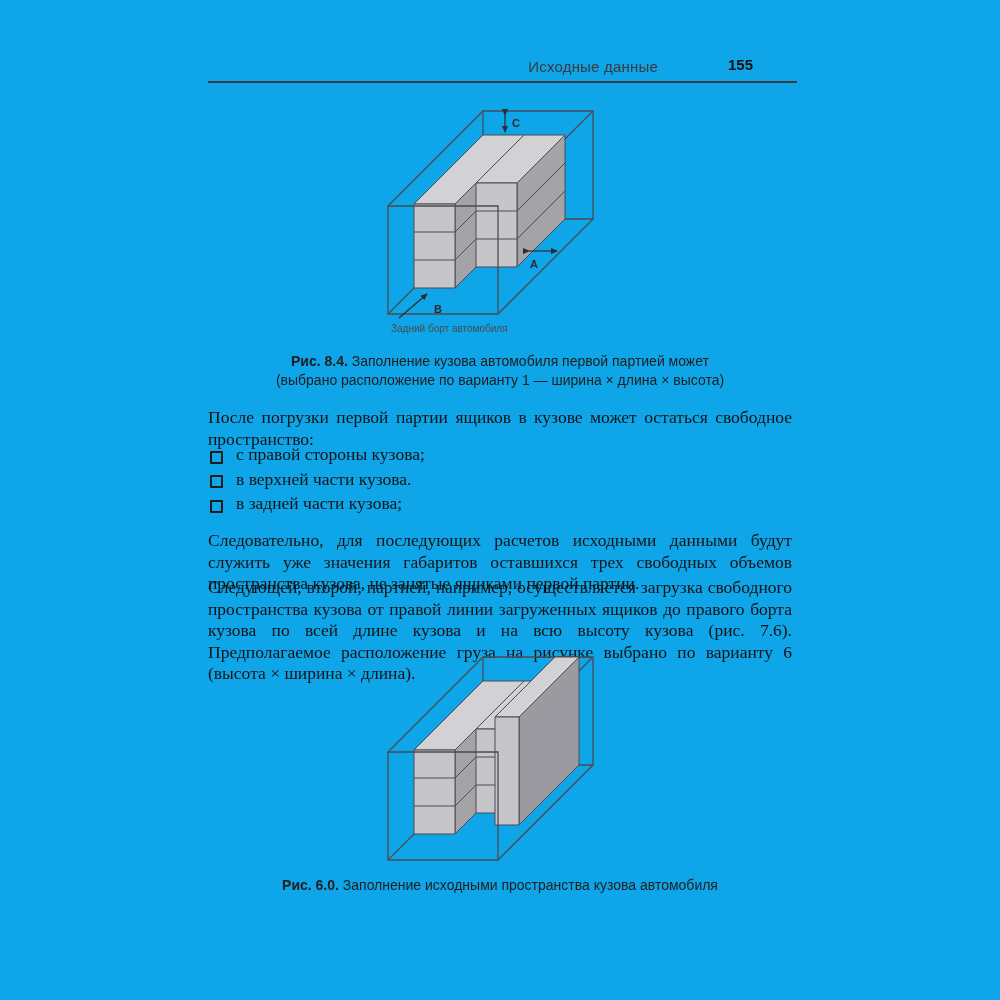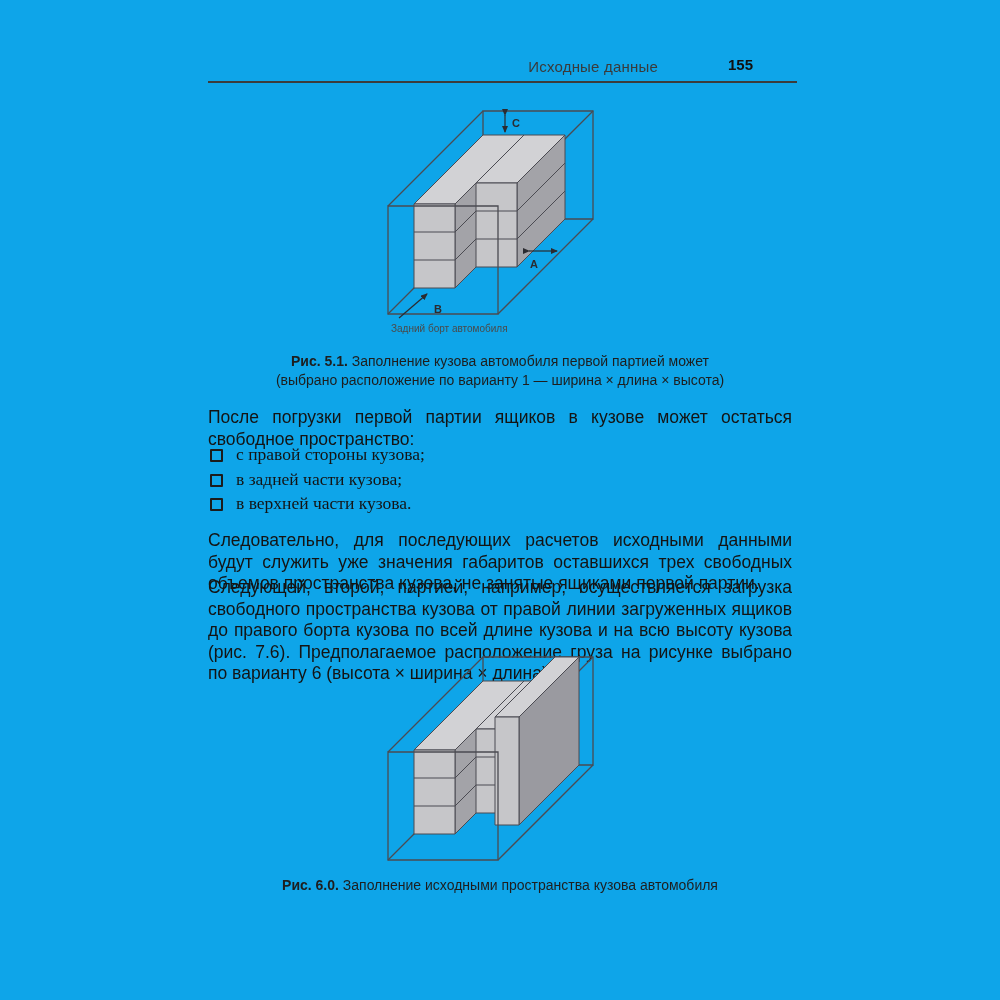--- a/index.html
+++ b/index.html
@@ -32,28 +32,28 @@
     font-size:14px;line-height:18.5px;color:#1e1e1e;
     font-family:"Liberation Sans",sans-serif;
   }
   .cap75{top:352px;}
   .cap76{top:876px;}
   .cap-bold{font-weight:bold;}
 
   
   .body-par{
     position:absolute;left:208px;width:584px;text-align:justify;
-    font-family:Liberation Sans, sans-serif;font-size:17.5px;line-height:21.5px;color:#141414;
+    font-family:Liberation Serif, serif;font-size:17.5px;line-height:21.5px;color:#141414;
   }
   .p1{top:407px;}
   .p2{top:530px;}
   .p3{top:577px;}
   .bullet-list{position:absolute;left:208px;top:446px;width:584px;}
   .bullet-item{
-    display:flex;align-items:center;margin-bottom:7px;
+    display:flex;align-items:flex-end;margin-bottom:7px;
     font-family:"Liberation Serif",serif;font-size:17.5px;color:#141414;line-height:17.5px;
   }
   .bullet-sq{
     display:inline-block;width:9px;height:9px;border:2px solid #1c1c1c;
     margin:2px 13px 0 2px;flex:0 0 auto;border-radius:1px;
   }
   svg text{font-family:"Liberation Sans",sans-serif;font-weight:bold;fill:#2b2b30;}
 </style>
 </head>
 <body>
@@ -104,38 +104,38 @@
       <path d="M146,145 L174,145" marker-start="url(#ah)" marker-end="url(#ah)"></path>
       <path d="M16,212 L44,188" marker-end="url(#ah)"></path>
     </g>
     <text x="129" y="21" font-size="11">C</text>
     <text x="147" y="162" font-size="11">A</text>
     <text x="51" y="207" font-size="11">B</text>
   </svg>
   <div class="fig-note">Задний борт автомобиля</div>
 
   <div class="fig-caption cap75">
-    <div><span class="cap-bold">Рис. 5.1.</span><span> Заполнение кузова автомобиля первой партией может</span></div>
+    <div><span class="cap-bold">Рис. 8.4.</span><span> Заполнение кузова автомобиля первой партией может</span></div>
     <div>(выбрано расположение по варианту 1 — ширина × длина × высота)</div>
   </div>
 
   <div class="body-par p1">После погрузки первой партии ящиков в кузове может остаться свободное пространство:</div>
 
   <div class="bullet-list">
     <div class="bullet-item">
       <span class="bullet-sq"></span>
       <span>с правой стороны кузова;</span>
     </div>
     <div class="bullet-item">
       <span class="bullet-sq"></span>
-      <span>в задней части кузова;</span>
+      <span>в верхней части кузова.</span>
     </div>
     <div class="bullet-item">
       <span class="bullet-sq"></span>
-      <span>в верхней части кузова.</span>
+      <span>в задней части кузова;</span>
     </div>
   </div>
 
   <div class="body-par p2">Следовательно, для последующих расчетов исходными данными будут служить уже значения габаритов оставшихся трех свободных объемов пространства кузова, не занятые ящиками первой партии.</div>
   <div class="body-par p3">Следующей, второй, партией, например, осуществляется загрузка свободного пространства кузова от правой линии загруженных ящиков до правого борта кузова по всей длине кузова и на всю высоту кузова (рис. 7.6). Предполагаемое расположение груза на рисунке выбрано по варианту 6 (высота × ширина × длина).</div>
 
   <svg class="fig-svg fig76-svg" width="218" height="222" viewBox="0 0 218 222">
 
     <g stroke="#4b4b52" stroke-width="1.3" fill="none">
       <path d="M100,5 L210,5 L210,113 L100,113 Z"></path>

